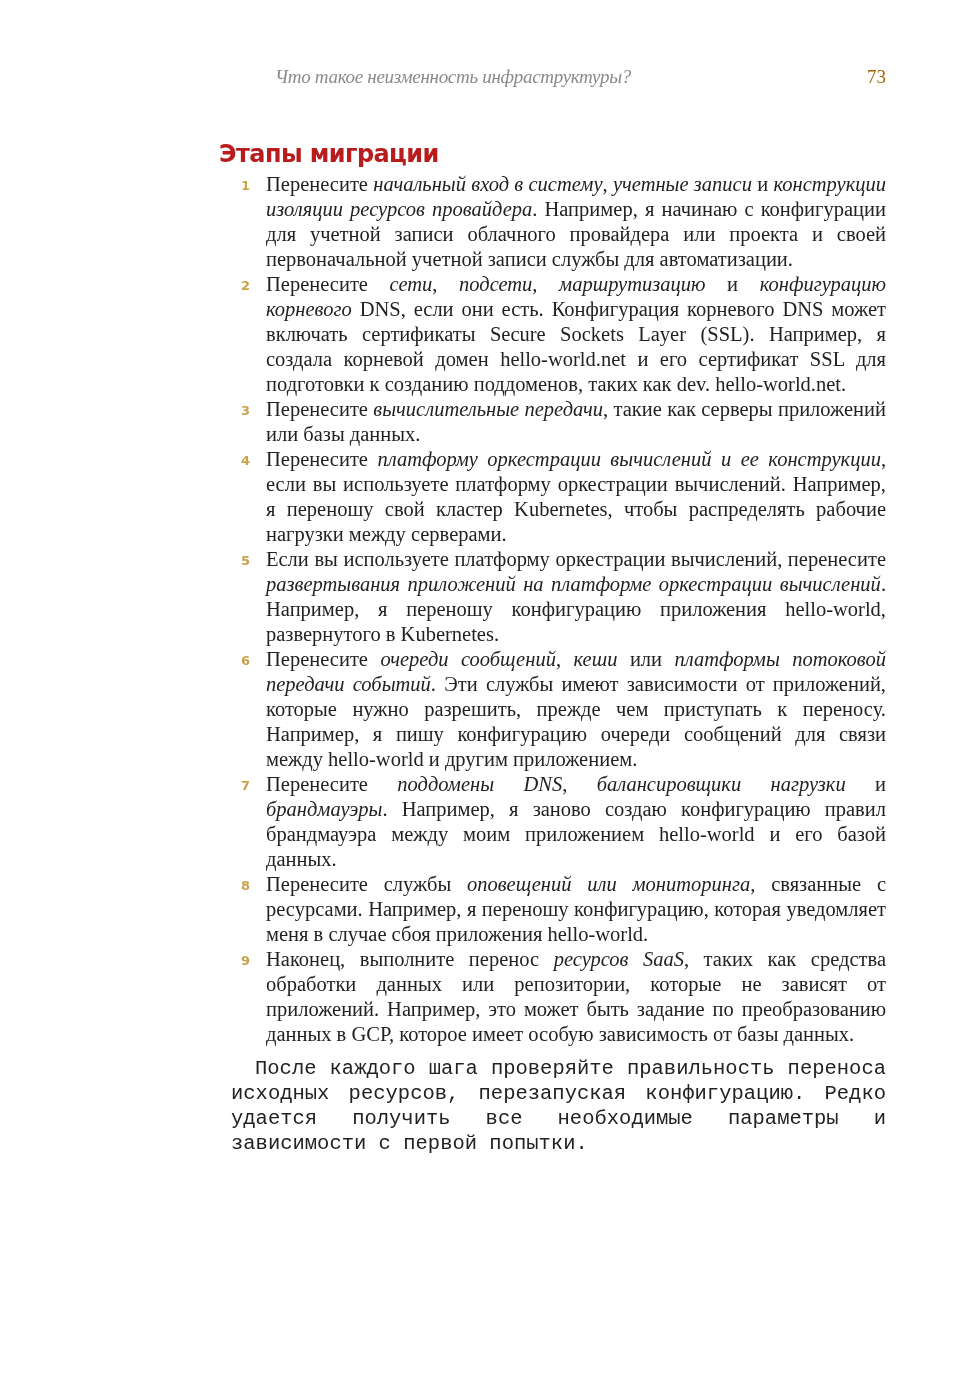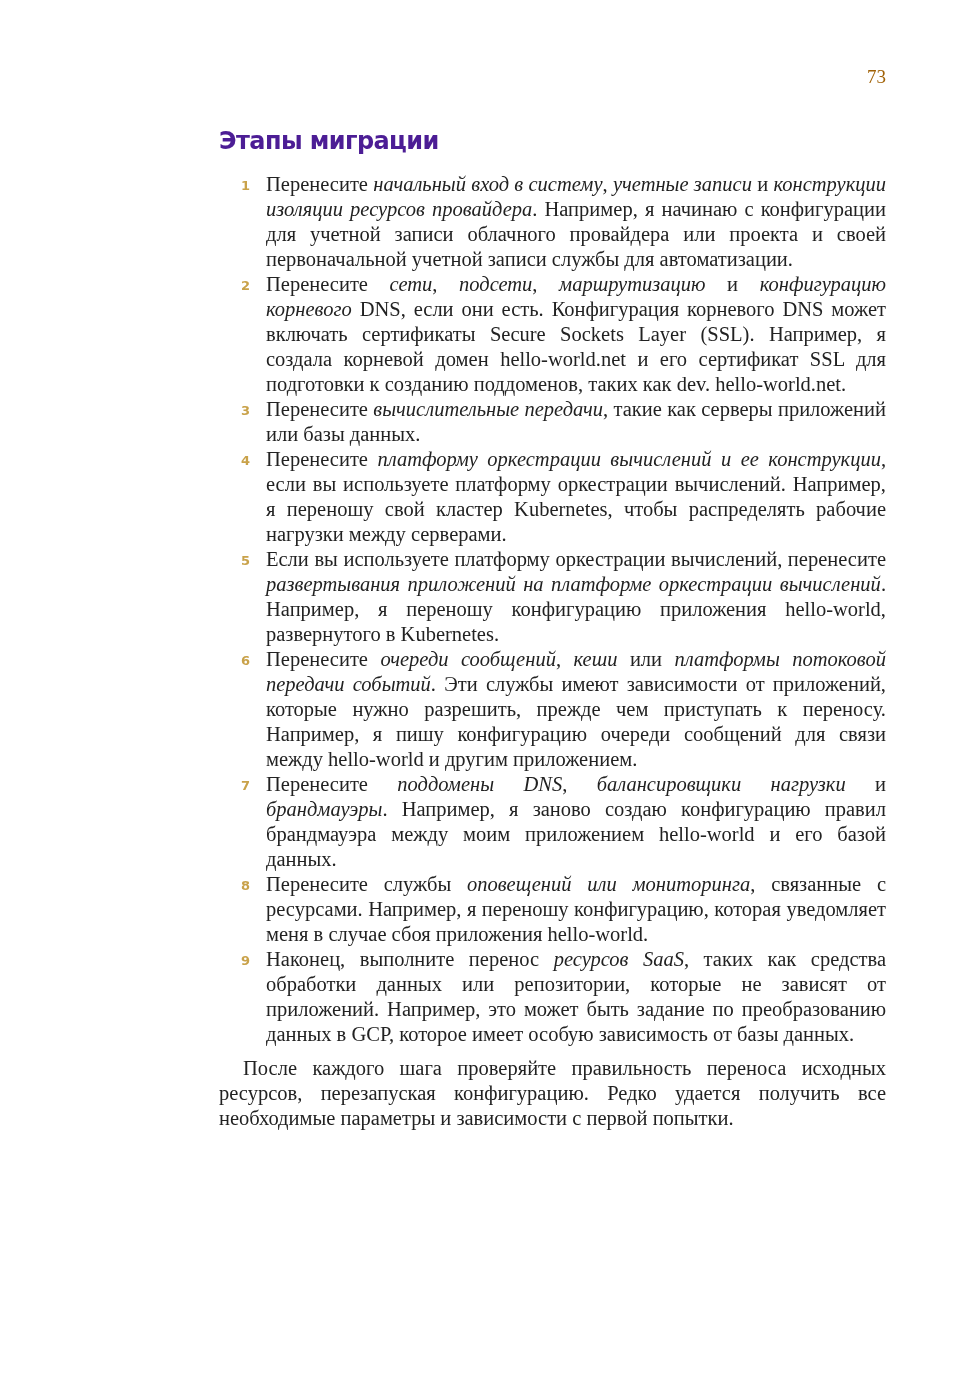--- a/index.html
+++ b/index.html
@@ -8,44 +8,45 @@
   .running-head {
     position: absolute; left: 275px; top: 66px; width: 611px;
     font-family: "Liberation Serif", serif; font-style: italic;
     font-size: 19px; color: #8a8a8a; letter-spacing: -0.3px;
   }
   .page-number {
     position: absolute; right: 88px; top: 66px;
     font-family: "Liberation Serif", serif; font-size: 19px; color: #a16207;
   }
   .section-title {
-    position: absolute; left: 219px; top: 127px;
+    position: absolute; left: 219px; top: 140px;
     font-family: "DejaVu Sans", sans-serif; font-weight: bold;
-    font-size: 24px; color: #4c1d95; letter-spacing: -0.6px;
+    font-size: 24px; color: #b91c1c; letter-spacing: -0.6px;
   }
   .body {
     position: absolute; left: 219px; top: 172px; width: 667px;
     font-family: "Liberation Serif", serif; font-size: 20.5px;
     line-height: 25px; color: #222222; text-align: justify;
   }
   .intro { margin: 0; }
   ol.steps { list-style: none; margin: 0; padding: 0 0 0 47px; }
   ol.steps li { position: relative; margin: 0; }
   .num {
     position: absolute; left: -25px; top: 1px;
     font-family: "DejaVu Sans", sans-serif; font-weight: bold;
     font-size: 13px; color: #c9a24a;
   }
   em { }
-  .outro { margin: 9px 0 0 0; text-indent: 24px; }
+  .outro { margin: 9px 0 0 12px; text-indent: 24px; font-family: Liberation Mono, monospace; }
 </style>
 </head>
 <body>
 
 <div class="page">
+  <div class="running-head">Что такое неизменность инфраструктуры?</div>
   <div class="page-number">73</div>
 
   <h2 class="section-title" style="margin:0;">Этапы миграции</h2>
 
   <div class="body">
     <ol class="steps">
         <li><span class="num">1</span><span>Перенесите </span><em>начальный вход в систему</em><span>, </span><em>учетные записи</em><span> и </span><em>конструкции изоляции ресурсов провайдера</em><span>. Например, я начинаю с конфигурации для учетной записи облачного провайдера или проекта и своей первоначальной учетной записи службы для автоматизации.</span></li>
         <li><span class="num">2</span><span>Перенесите </span><em>сети</em><span>, </span><em>подсети</em><span>, </span><em>маршрутизацию</em><span> и </span><em>конфигурацию корневого</em><span> DNS, если они есть. Конфигурация корневого DNS может включать сертификаты Secure Sockets Layer (SSL). Например, я создала корневой домен hello-world.net и его сертификат SSL для подготовки к созданию поддоменов, таких как dev. hello-world.net.</span></li>
         <li><span class="num">3</span><span>Перенесите </span><em>вычислительные передачи</em><span>, такие как серверы приложений или базы данных.</span></li>
         <li><span class="num">4</span><span>Перенесите </span><em>платформу оркестрации вычислений и ее конструкции</em><span>, если вы используете платформу оркестрации вычислений. Например, я переношу свой кластер Kubernetes, чтобы распределять рабочие нагрузки между серверами.</span></li>

